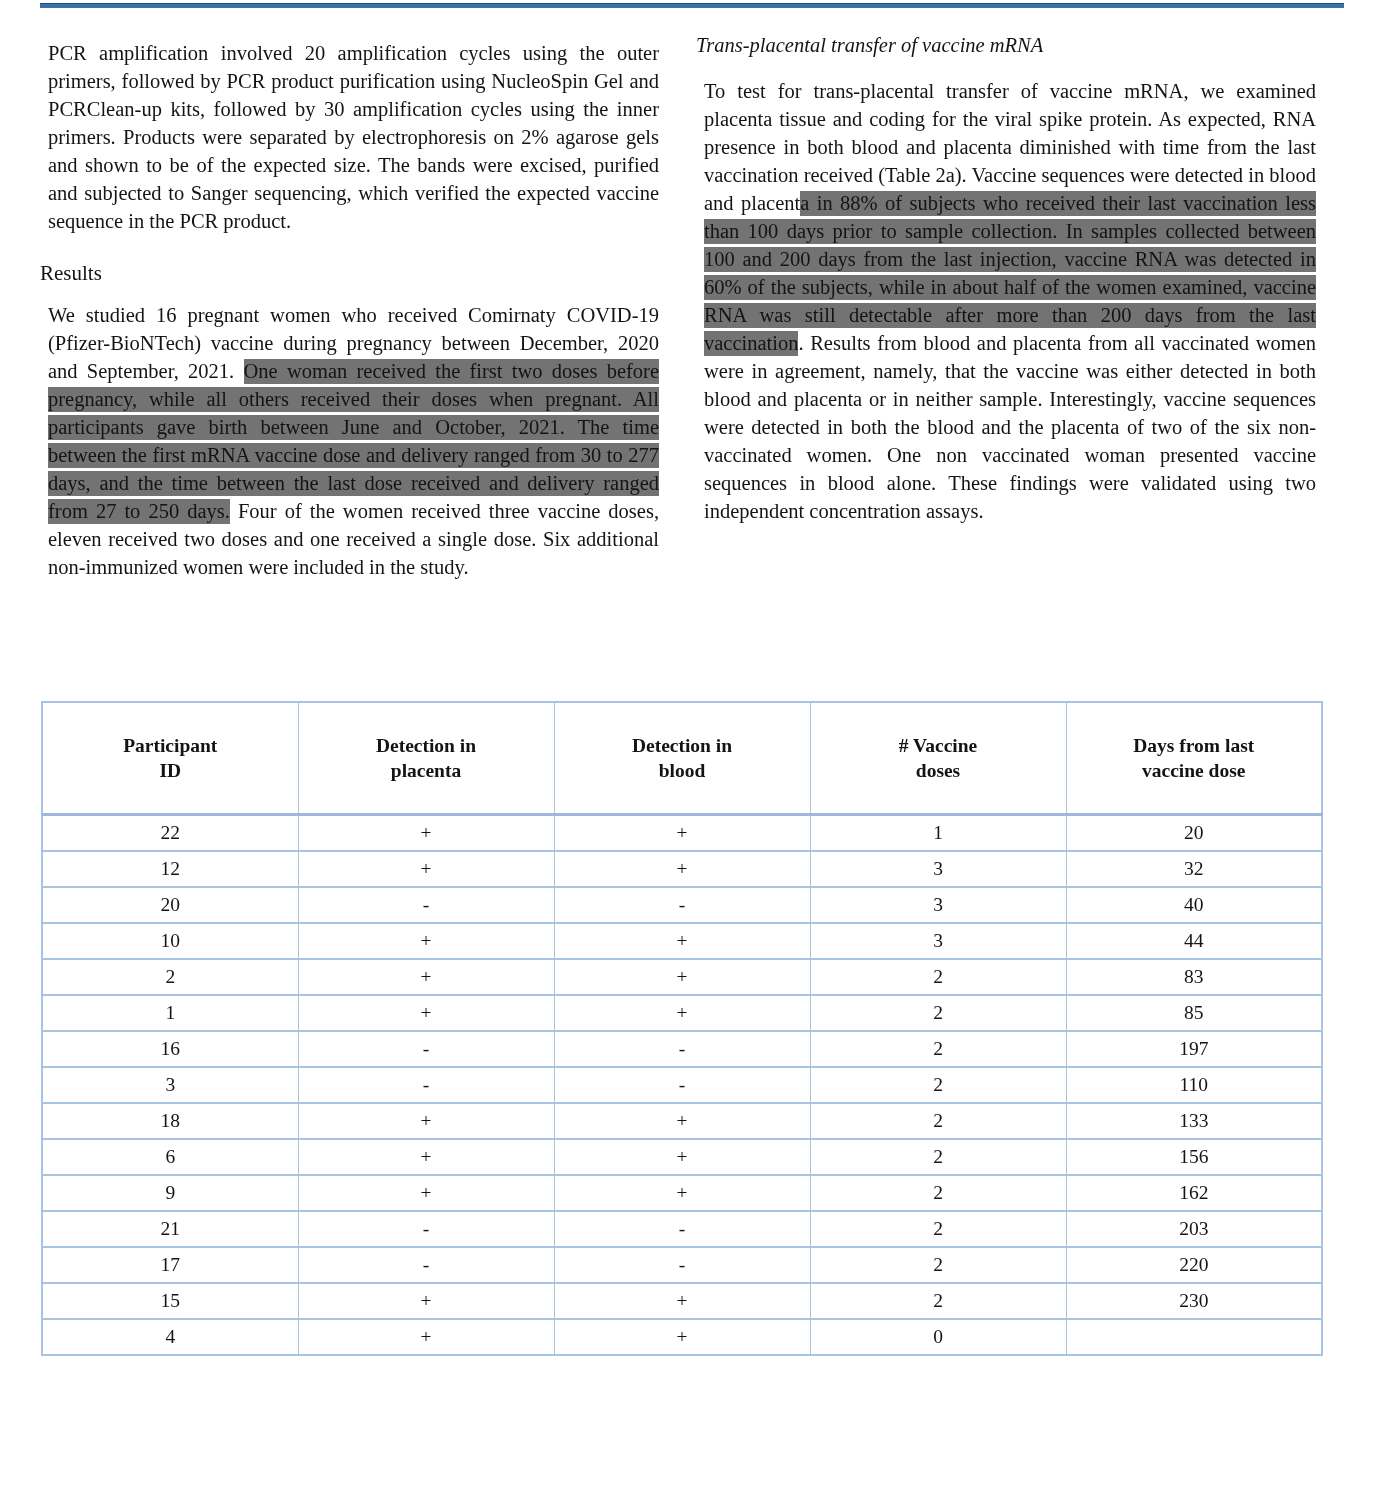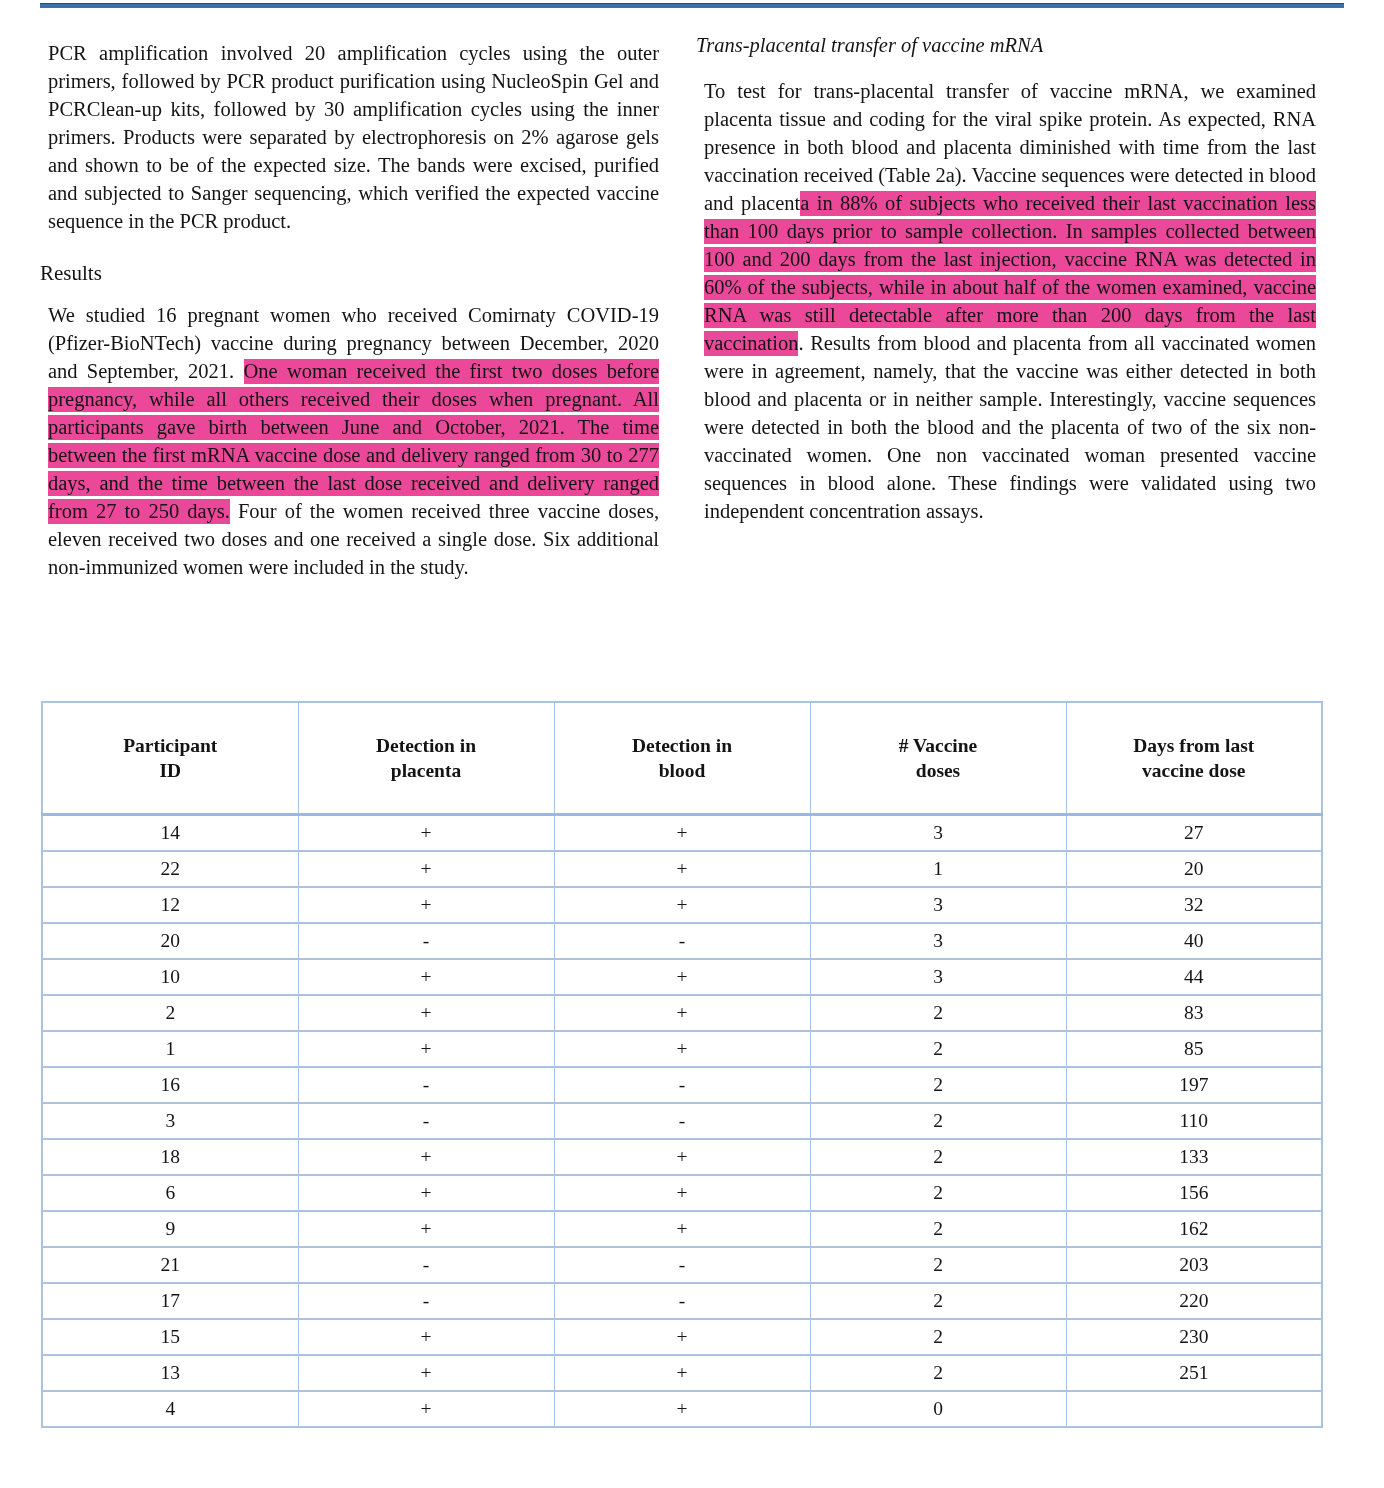--- a/index.html
+++ b/index.html
@@ -45,21 +45,21 @@
     line-height: 28px;
   }
   .italic-heading {
     font-size: 20.5px;
     font-weight: normal;
     font-style: italic;
     margin: 0 0 18px 0;
     line-height: 28px;
   }
   mark.hl {
-    background: #ec4899;
+    background: #737373;
     color: inherit;
     padding: 1px 0 2px 0;
   }
   table.data-table {
     position: absolute;
     top: 701px;
     left: 41px;
     width: 1282px;
     border-collapse: collapse;
     table-layout: fixed;
@@ -121,27 +121,20 @@
         <th>Detection in
 blood</th>
         <th># Vaccine
 doses</th>
         <th>Days from last
 vaccine dose</th>
       </tr>
     </thead>
     <tbody>
 
-    <tr>
-        <td>14</td>
-        <td>+</td>
-        <td>+</td>
-        <td>3</td>
-        <td>27</td>
-      </tr>
         <tr>
         <td>22</td>
         <td>+</td>
         <td>+</td>
         <td>1</td>
         <td>20</td>
       </tr>
         <tr>
         <td>12</td>
         <td>+</td>
@@ -227,27 +220,20 @@
         <td>220</td>
       </tr>
         <tr>
         <td>15</td>
         <td>+</td>
         <td>+</td>
         <td>2</td>
         <td>230</td>
       </tr>
         <tr>
-        <td>13</td>
-        <td>+</td>
-        <td>+</td>
-        <td>2</td>
-        <td>251</td>
-      </tr>
-        <tr>
         <td>4</td>
         <td>+</td>
         <td>+</td>
         <td>0</td>
         <td></td>
       </tr>
       </tbody>
   </table>
 
 </div>

